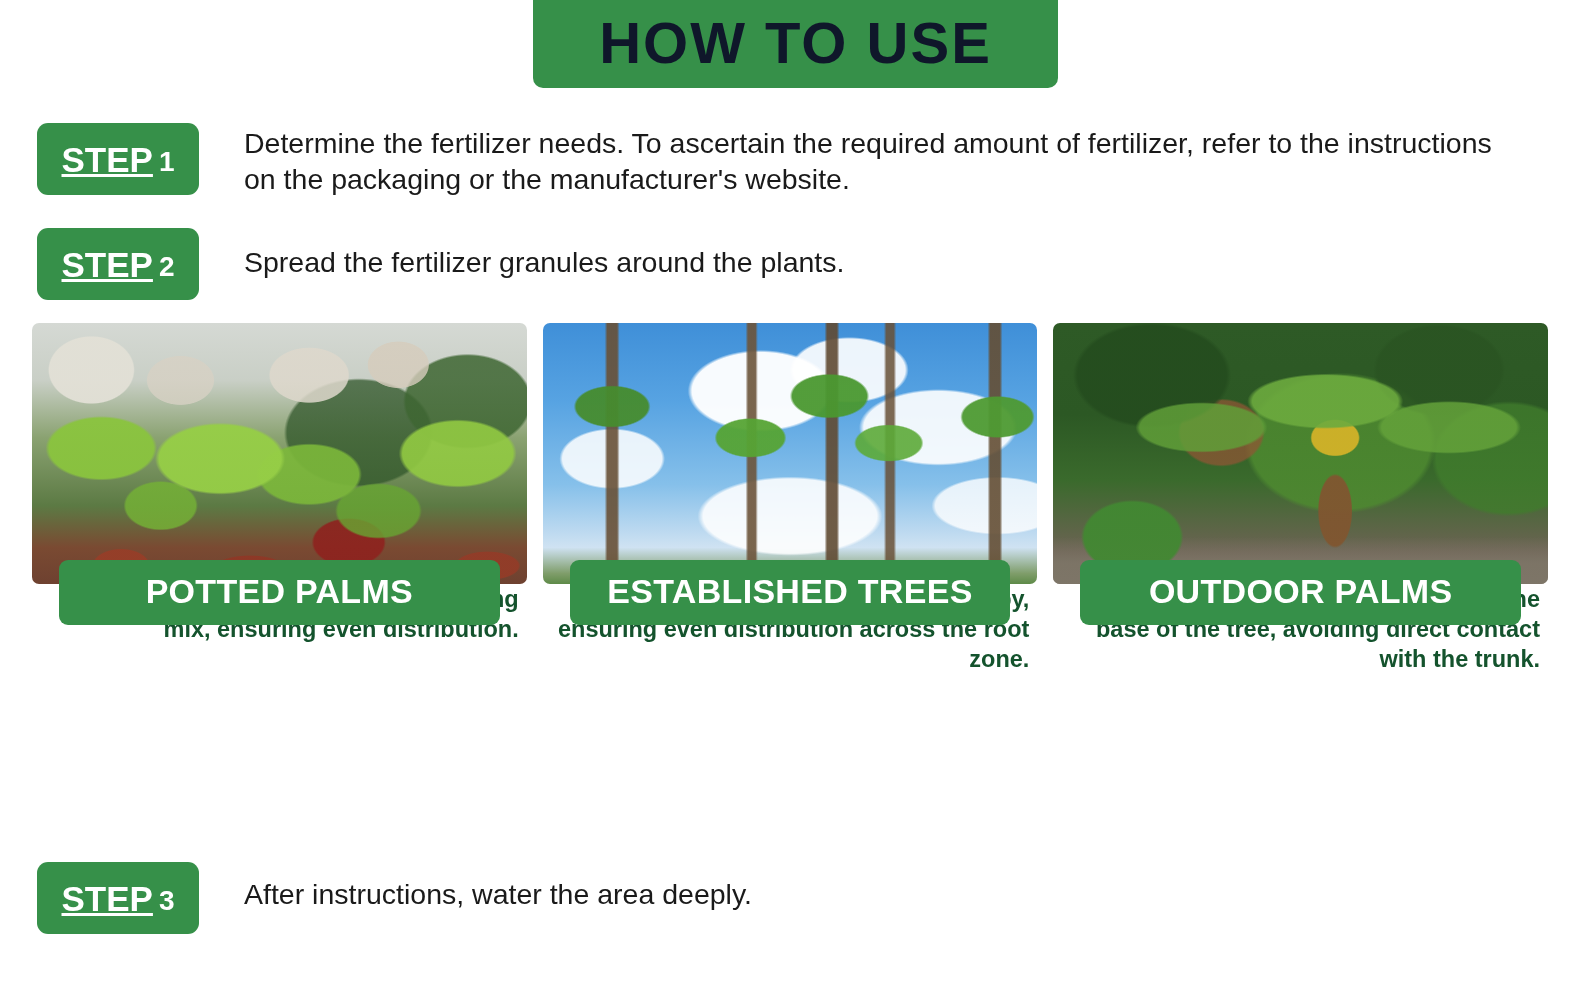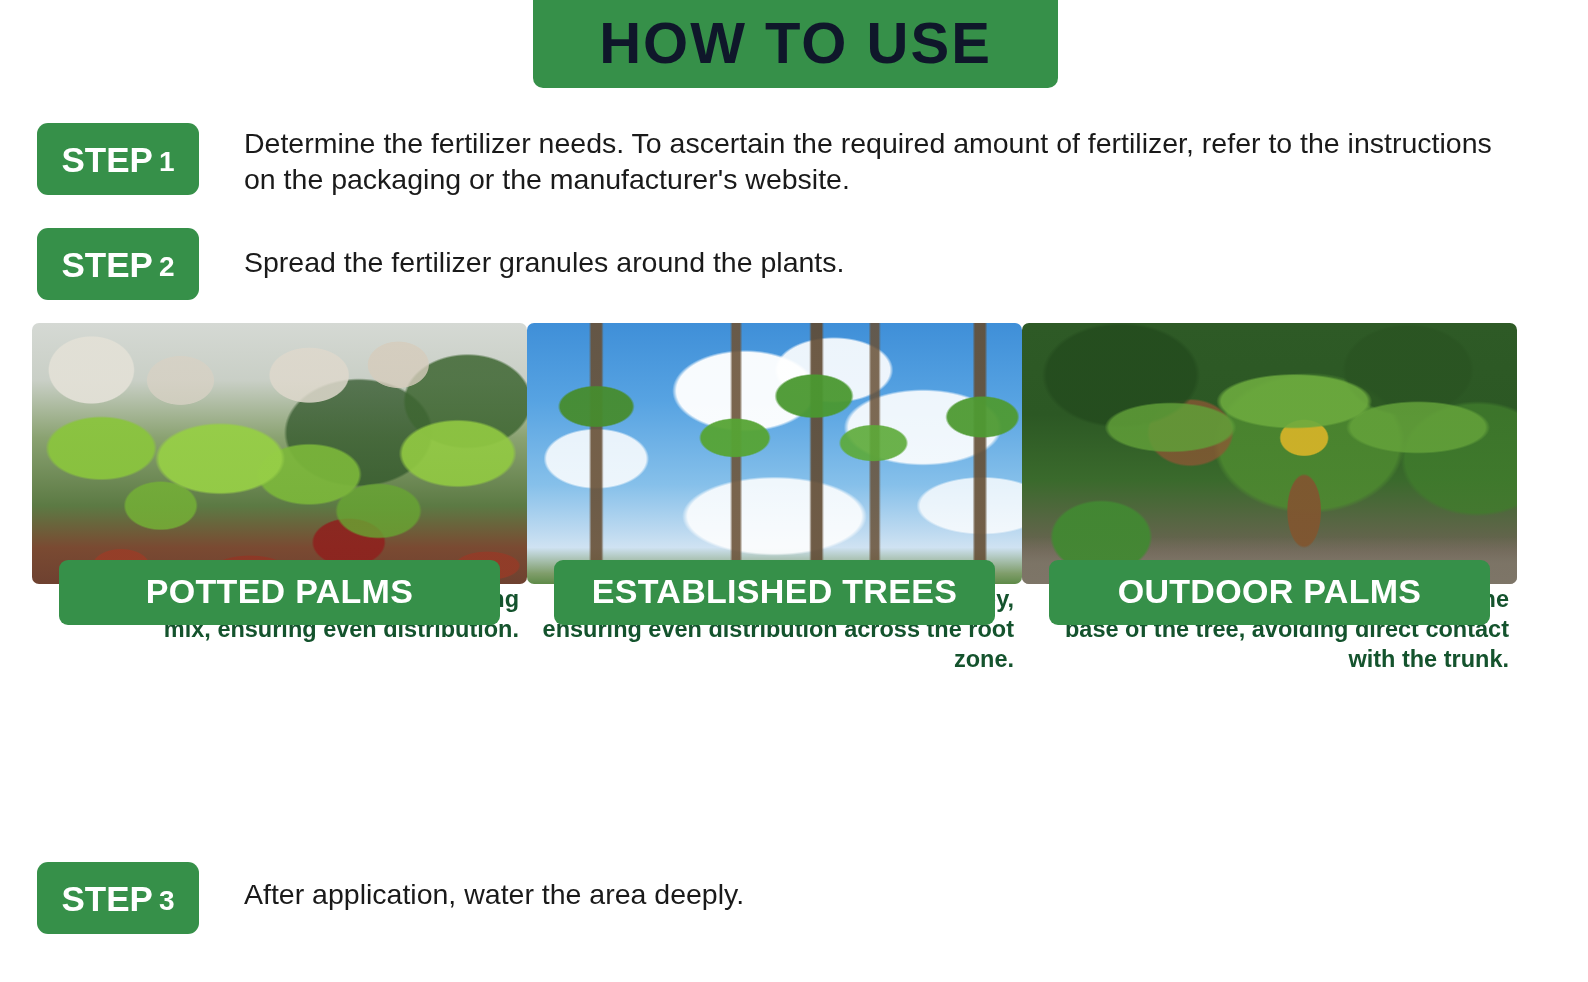--- a/index.html
+++ b/index.html
@@ -56,20 +56,21 @@
     justify-content: center;
     flex: 0 0 auto;
     gap: 6px;
   }
   .step-badge-word {
     color: #ffffff;
     font-size: 35px;
     font-weight: bold;
     letter-spacing: 0px;
     line-height: 1;
+    text-decoration: underline;
   }
   .step-badge-num {
     color: #ffffff;
     font-size: 28px;
     font-weight: bold;
     line-height: 1;
     position: relative;
     top: 3px;
   }
 
@@ -84,21 +85,21 @@
   .step-row-2 .step-text { padding-top: 16px; }
   .step-row-3 .step-text { padding-top: 14px; }
 
   
   .cards {
     position: absolute;
     left: 32px;
     top: 323px;
     width: 1516px;
     display: flex;
-    gap: 0;
+    gap: 16px;
   }
   .card { width: 495px; position: relative; }
 
   .card-photo {
     width: 100%;
     height: 261px;
     border-radius: 7px;
     overflow: hidden;
     position: relative;
   }
@@ -264,14 +265,14 @@
     <div class="card-caption">Spread the granules evenly around the base of the tree, avoiding direct contact with the trunk.</div>
   </div>
 
 </div>
 
 <div class="step-row step-row-3">
   <div class="step-badge">
     <span class="step-badge-word">STEP</span>
     <span class="step-badge-num">3</span>
   </div>
-  <div class="step-text">After application, water the area deeply.</div>
+  <div class="step-text">After instructions, water the area deeply.</div>
 </div>
 
 </body></html>

